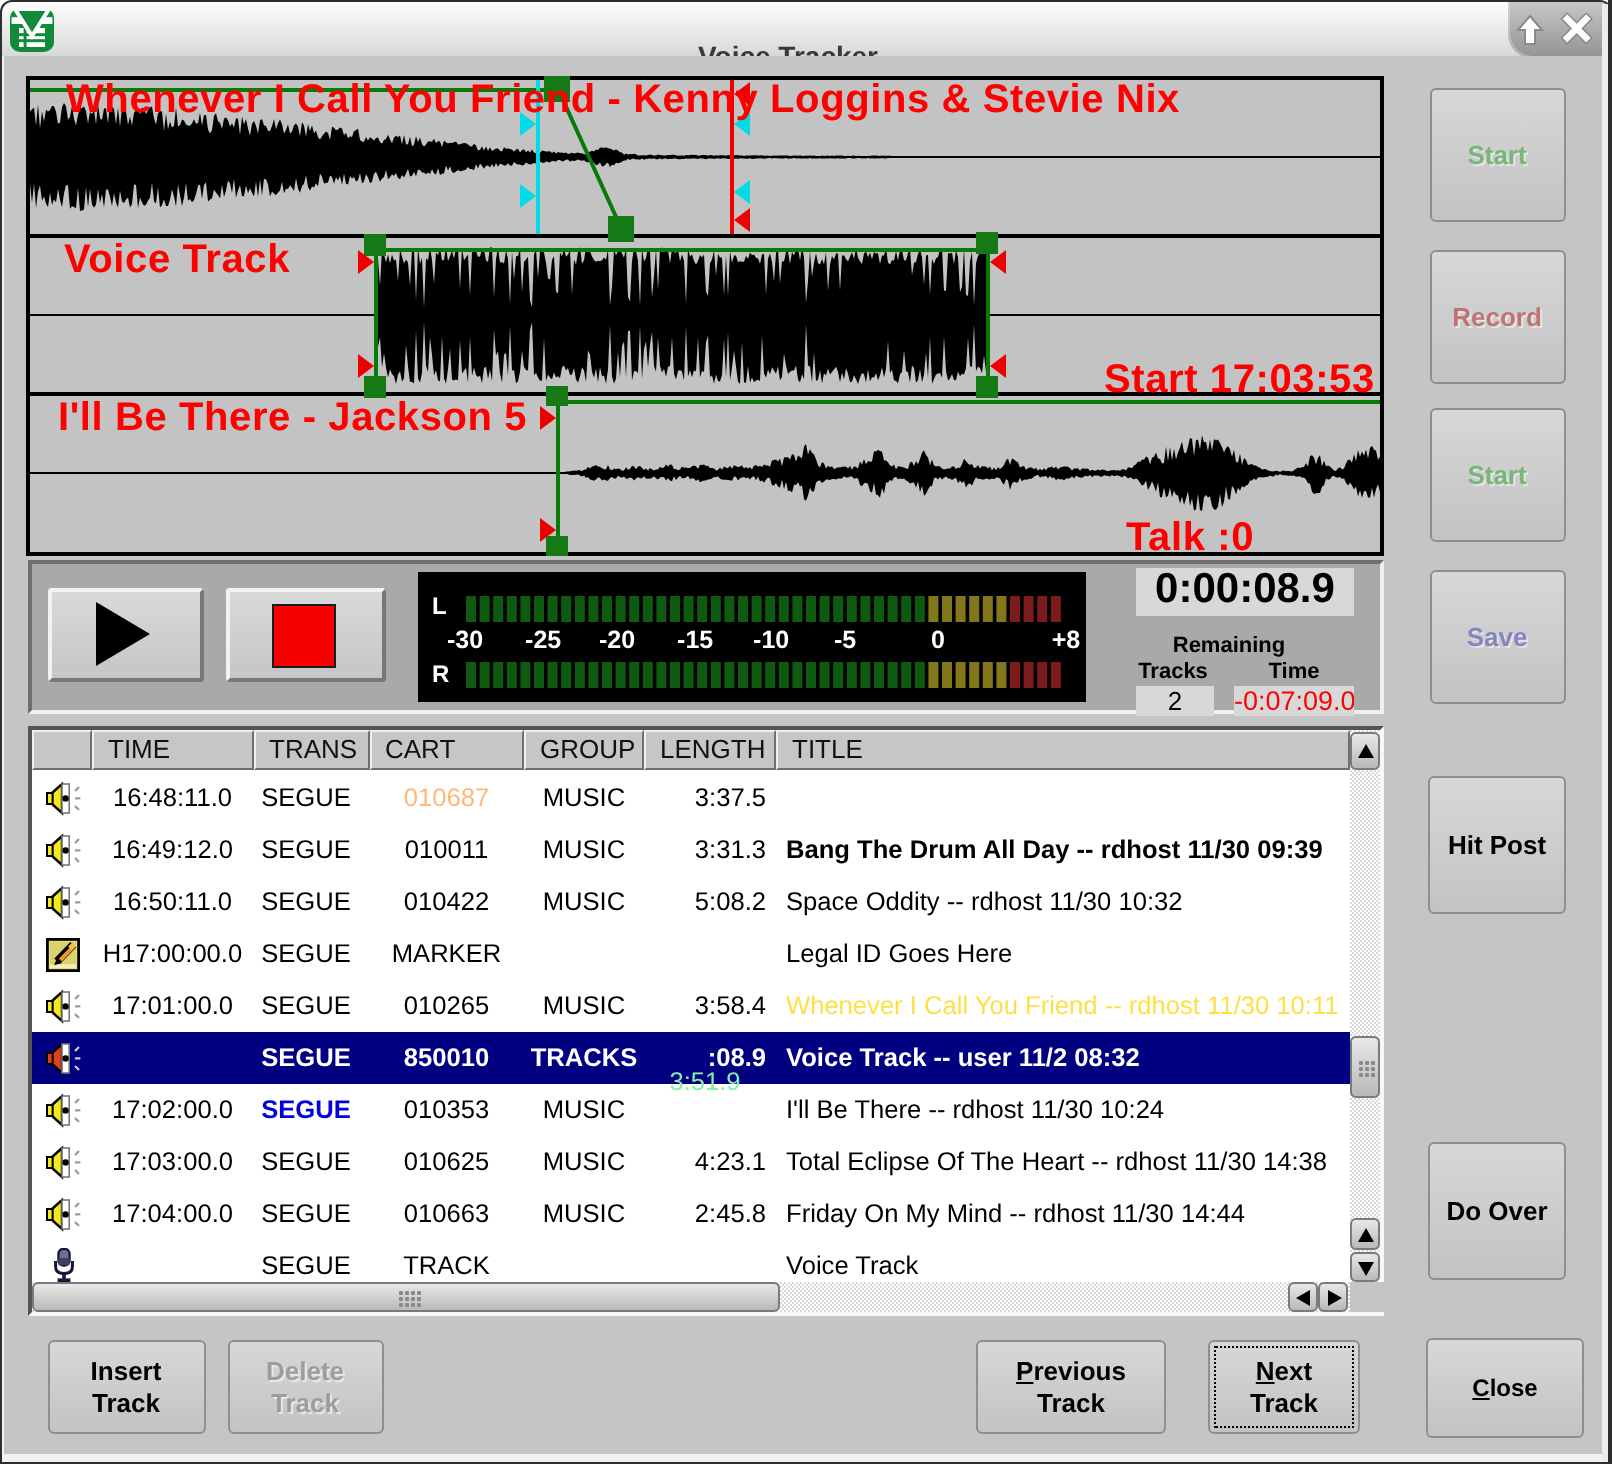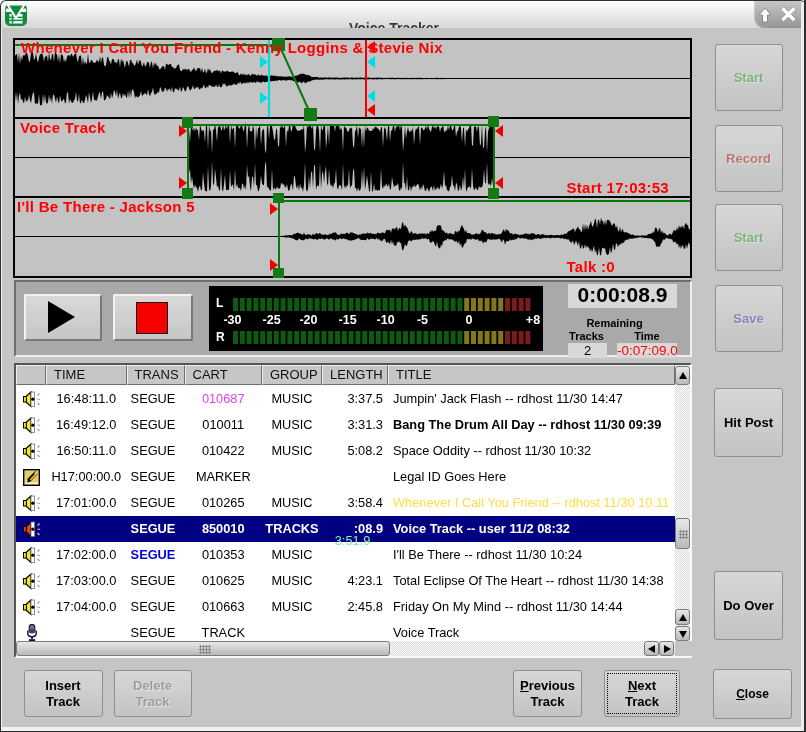--- a/index.html
+++ b/index.html
@@ -2,21 +2,21 @@
 <html><head><meta charset="utf-8">
 <style>
 * { margin:0; padding:0; box-sizing:border-box; }
 body { width:806px; height:732px; overflow:hidden; font-family:"Liberation Sans", sans-serif; }
 #root { position:relative; width:806px; height:732px; background:#2e2e2e; border-radius:6px 6px 0 0; }
 .abs { position:absolute; }
 #tbar { left:1px; top:1px; right:1px; height:27px; background:linear-gradient(#fdfdfd,#e9e9e9 55%,#d8d8d8); border-radius:5px 5px 0 0; }
 #ttab { right:1px; top:1px; width:51px; height:28px; background:linear-gradient(#c6c6c6,#939393); border-radius:0 5px 0 12px; box-shadow:inset 1px -1px 0 rgba(255,255,255,.25); }
 #title { left:0; right:18px; top:20px; text-align:center; font-weight:bold; font-size:14px; color:#343a3e; }
 #content { left:1px; top:28px; width:802px; height:701px; background:#c5c5c5; box-shadow:inset 1px -2px 0 #f2f2f2, inset -1px 0 0 #f2f2f2; }
-.redlab { position:absolute; color:#f00; font-weight:bold; font-size:15px; white-space:nowrap; letter-spacing:0.3px; }
+.redlab { position:absolute; color:#f00; font-weight:bold; font-size:20px; white-space:nowrap; letter-spacing:0.3px;margin-left:12px; }
 .btn { position:absolute; border:1px solid #8f8f8f; border-radius:3px; background:linear-gradient(#d7d7d7,#c3c3c3); font-weight:bold; font-size:13px; color:#000; text-align:center; line-height:16px; display:flex; align-items:center; justify-content:center; }
 .hdrcell { position:absolute; top:365px; height:20px; background:#c6c6c6; border-top:1px solid #efefef; border-left:1px solid #efefef; border-right:1px solid #6f6f6f; border-bottom:1px solid #6f6f6f; font-size:13px; color:#111; line-height:18px; padding-left:7px; overflow:hidden; }
 .cell { position:absolute; font-size:12.8px; letter-spacing:0px; color:#000; line-height:26px; white-space:nowrap; overflow:hidden; }
 .trough { background-image:conic-gradient(#fff 25%, #d9d9d9 0 50%, #fff 0 75%, #d9d9d9 0); background-size:2px 2px; }
 .sbtn { position:absolute; border:1px solid #7a7a7a; border-radius:3px; background:linear-gradient(#e8e8e8,#b9b9b9); }
 .arr { position:absolute; width:0; height:0; }
 </style></head><body>
 <div id="root">
 <div class="abs" id="tbar"></div>
 <div class="abs" id="ttab"></div>
@@ -217,24 +217,23 @@
     <div class="hdrcell" style="left:388px;width:287px">TITLE</div>
     <svg width="19" height="17" viewBox="0 0 19 17" style="position:absolute;left:22px;top:391px">
 <polygon points="4,5.5 9,1 9,15.5 4,11" fill="#f2ea1e" stroke="#000" stroke-width="1.2"></polygon>
 <rect x="1.5" y="5.5" width="2.8" height="5.5" fill="#f2ea1e" stroke="#000" stroke-width="1"></rect>
 <rect x="9" y="1" width="3.6" height="14.5" fill="#fff" stroke="#777" stroke-width="0.8"></rect>
 <circle cx="10.8" cy="8.2" r="1.6" fill="#000"></circle>
 <path d="M15.5 4.5 L17.5 2.5 M15.5 8.2 L18.2 8.2 M15.5 12 L17.5 14" stroke="#9a9a9a" stroke-width="1.1" fill="none"></path>
 </svg>
     <div class="cell" style="left:46px;width:80.5px;text-align:center;color:#000;font-weight:normal;top:386px">16:48:11.0</div>
     <div class="cell" style="left:124px;width:58px;text-align:center;color:#000;font-weight:normal;top:386px;color:#000;font-weight:normal">SEGUE</div>
-    <div class="cell" style="left:184.5px;width:77.5px;text-align:center;color:#d946ef;font-weight:normal;top:386px">010687</div>
+    <div class="cell" style="left:184.5px;width:77.5px;text-align:center;color:#fdba74;font-weight:normal;top:386px">010687</div>
     <div class="cell" style="left:262px;width:60px;text-align:center;color:#000;font-weight:normal;top:386px">MUSIC</div>
     <div class="cell" style="left:322px;width:61px;text-align:right;color:#000;font-weight:normal;top:386px">3:37.5</div>
-    <div class="cell" style="left:393px;width:281px;color:#000;font-weight:normal;top:386px">Jumpin' Jack Flash -- rdhost 11/30 14:47</div>
     <svg width="19" height="17" viewBox="0 0 19 17" style="position:absolute;left:22px;top:417px">
 <polygon points="4,5.5 9,1 9,15.5 4,11" fill="#f2ea1e" stroke="#000" stroke-width="1.2"></polygon>
 <rect x="1.5" y="5.5" width="2.8" height="5.5" fill="#f2ea1e" stroke="#000" stroke-width="1"></rect>
 <rect x="9" y="1" width="3.6" height="14.5" fill="#fff" stroke="#777" stroke-width="0.8"></rect>
 <circle cx="10.8" cy="8.2" r="1.6" fill="#000"></circle>
 <path d="M15.5 4.5 L17.5 2.5 M15.5 8.2 L18.2 8.2 M15.5 12 L17.5 14" stroke="#9a9a9a" stroke-width="1.1" fill="none"></path>
 </svg>
     <div class="cell" style="left:46px;width:80.5px;text-align:center;color:#000;font-weight:normal;top:412px">16:49:12.0</div>
     <div class="cell" style="left:124px;width:58px;text-align:center;color:#000;font-weight:normal;top:412px;color:#000;font-weight:normal">SEGUE</div>
     <div class="cell" style="left:184.5px;width:77.5px;text-align:center;color:#000;font-weight:normal;top:412px">010011</div>
@@ -378,21 +377,21 @@
 <div class="btn" style="left:714.5px;top:204px;width:68px;height:67px;color:#79b479;text-shadow:1px 1px 0 #e4e4e4">Start</div>
 <div class="btn" style="left:714.5px;top:285px;width:68px;height:67px;color:#8585c0;text-shadow:1px 1px 0 #e4e4e4">Save</div>
 <div class="btn" style="left:714px;top:571px;width:69px;height:69px">Do&nbsp;Over</div>
 <div class="btn" style="left:714px;top:388px;width:69px;height:69px">Hit&nbsp;Post</div>
 <div class="btn" style="left:713px;top:669px;width:79px;height:50px;font-size:12px">
       <span><u>C</u>lose</span>
     </div>
 
 <div class="btn" style="left:23.5px;top:670px;width:79px;height:47px">Insert<br>Track</div>
 <div class="btn" style="left:113.5px;top:670px;width:78px;height:47px;color:#9d9d9d;text-shadow:1px 1px 0 #e8e8e8">Delete<br>Track</div>
-<div class="btn" style="left:513px;top:670px;width:69px;height:47px">
+<div class="btn" style="left:488px;top:670px;width:95px;height:47px">
       <span><u>P</u>revious<br>Track</span>
     </div>
 <div class="btn" style="left:604px;top:670px;width:76px;height:47px;outline:1px dotted #000;outline-offset:-4px">
       <span><u>N</u>ext<br>Track</span>
     </div>
 <div class="abs" style="left:1px;top:729px;width:802px;height:2px;background:#f2f2f2"></div>
     <div class="abs" style="left:801px;top:2px;width:3px;height:729px;background:#ededed"></div>
     <div class="abs" style="left:804px;top:0;width:2px;height:732px;background:#2e2e2e"></div>
   </div>
 </body></html>

